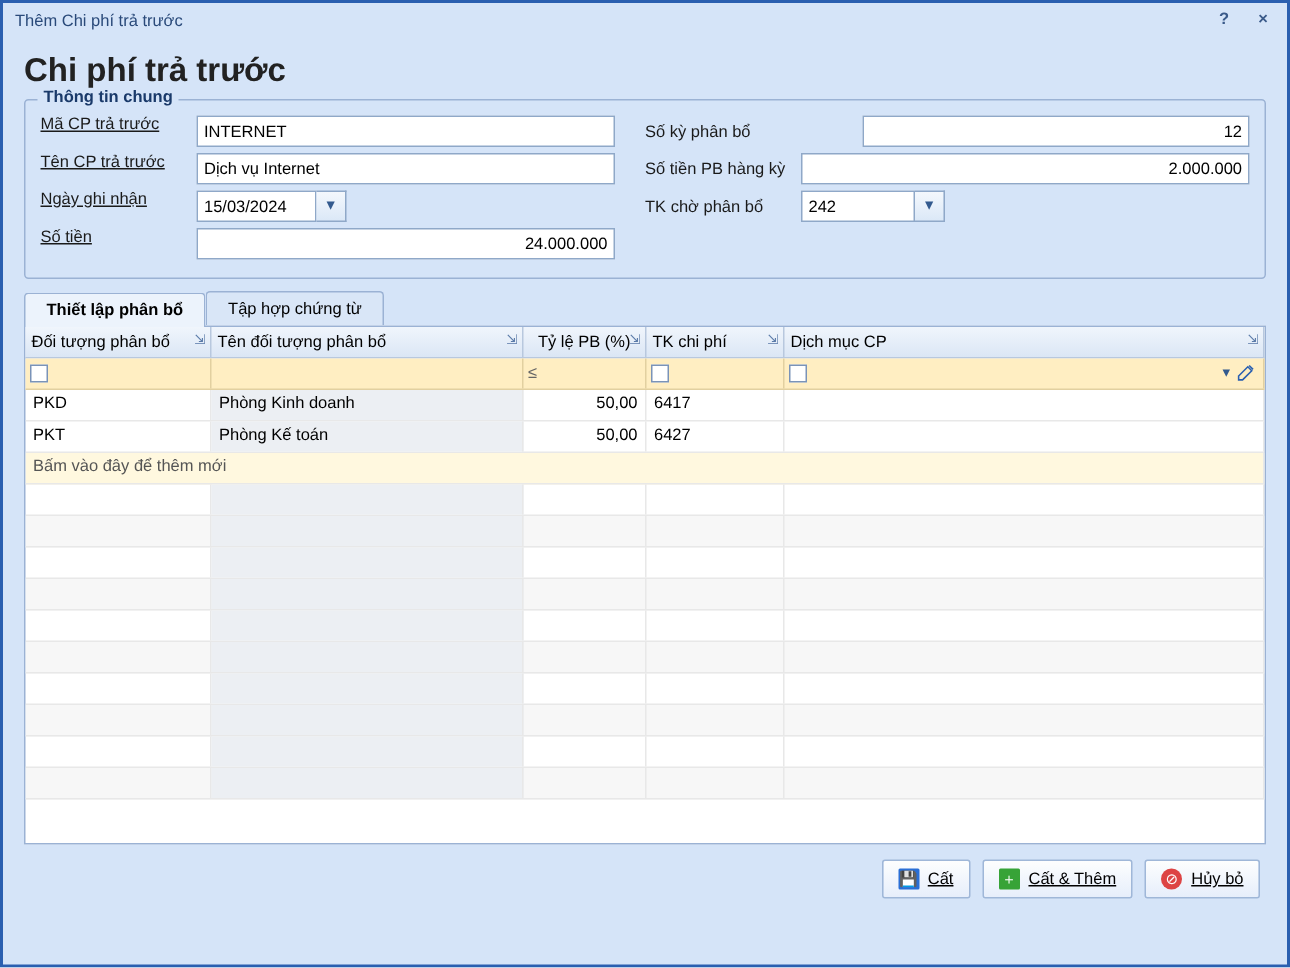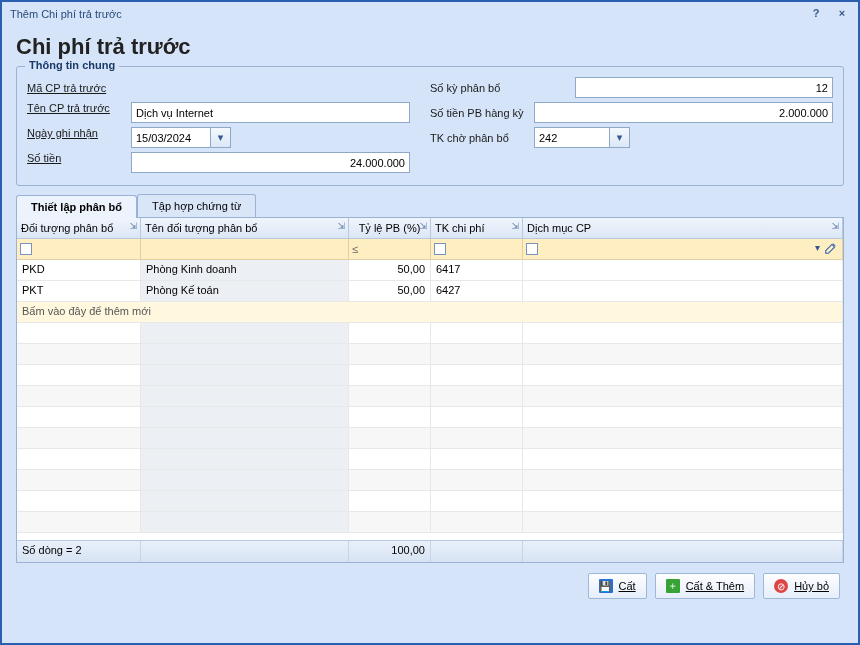--- a/index.html
+++ b/index.html
@@ -198,20 +198,21 @@
   <div class="header">
     <div class="page-title">Chi phí trả trước</div>
   </div>
 
   <div class="fieldset">
     <div class="fieldset-legend">Thông tin chung</div>
 
     <div class="form-row">
       <div class="col-left">
         <span class="lbl"><span class="u">Mã CP trả trước</span></span>
+        <input class="txt txt-wide" value="INTERNET" style="">
       </div>
       <div class="col-right">
         <span class="lbl">Số kỳ phân bổ</span>
         <input class="txt txt-wide txt-right" style="margin-right: 0px; margin-left: 41px;" value="12">
       </div>
     </div>
 
     <div class="form-row">
       <div class="col-left">
         <span class="lbl"><span class="u">Tên CP trả trước</span></span>
@@ -370,27 +371,20 @@
         </div>
       <div class="grow alt">
           <div class="gc c-dt"></div>
           <div class="gc c-ten c-ten-body"></div>
           <div class="gc c-tyle"></div>
           <div class="gc c-tk"></div>
           <div class="gc" style="flex:1"></div>
         </div>
     </div>
 
-    <div class="grid-foot">
-      <div class="gfoot c-dt">Số dòng = 2</div>
-      <div class="gfoot c-ten"></div>
-      <div class="gfoot c-tyle">100,00</div>
-      <div class="gfoot c-tk"></div>
-      <div class="gfoot" style="flex:1"></div>
-    </div>
   </div>
 
   <div class="footer-btns">
     <button class="btn">
       <span class="icon-sq save-ic">💾</span>
       <span class="u">Cất</span>
     </button>
     <button class="btn">
       <span class="icon-sq copy-ic">＋</span>
       <span><span class="u">Cất &amp; Thêm</span></span>

